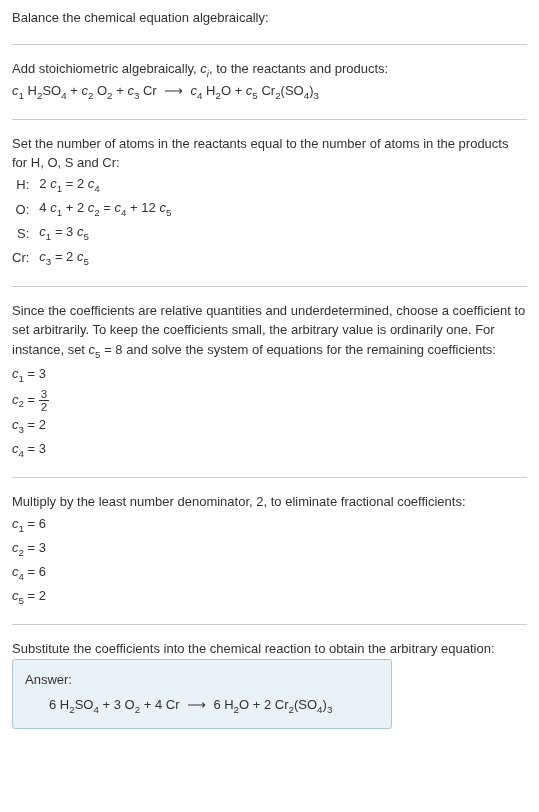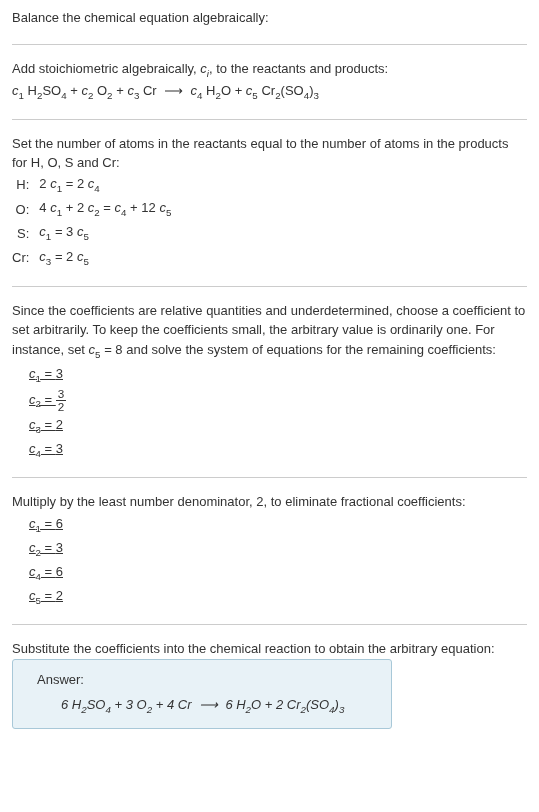--- a/index.html
+++ b/index.html
@@ -52,37 +52,35 @@
     }
     .eq-table td {
       padding: 1px 6px 1px 0;
       vertical-align: middle;
     }
     .eq-table td:first-child {
       text-align: right;
       padding-right: 10px;
     }
     .coef-list div {
-      margin: 2px 17px;
-      text-decoration: underline;
+      margin: 2px 0;
     }
     .answer-box {
       border: 1px solid #a8c8d8;
       background: #e8f2f7;
-      padding: 10px 24px;
+      padding: 10px 12px;
       border-radius: 3px;
       display: inline-block;
       min-width: 380px;
     }
     .answer-label {
       margin-bottom: 6px;
     }
     .answer-eq {
       padding-left: 24px;
-      font-style: italic;
     }
     .arrow {
       padding: 0 4px;
     }
     .italic {
       font-style: italic;
     }
   </style>
 </head>
 <body>

